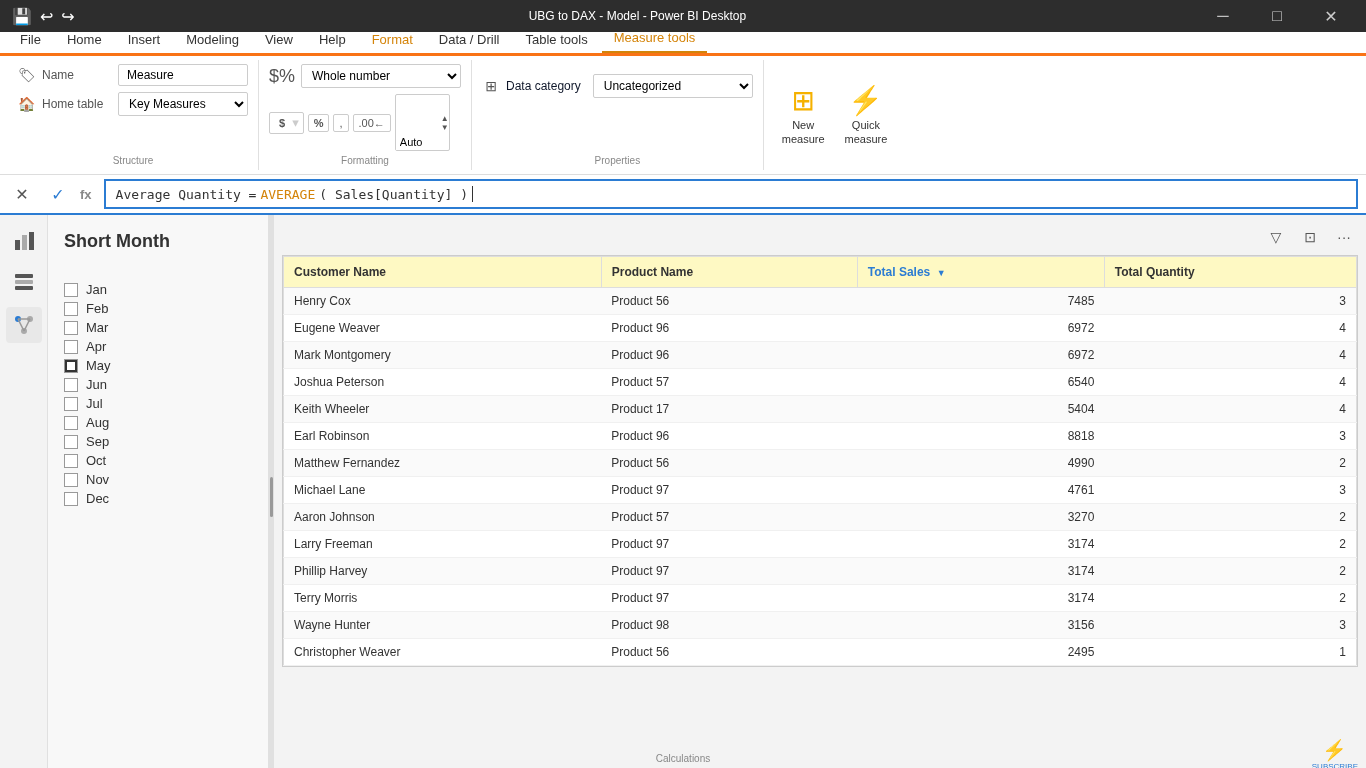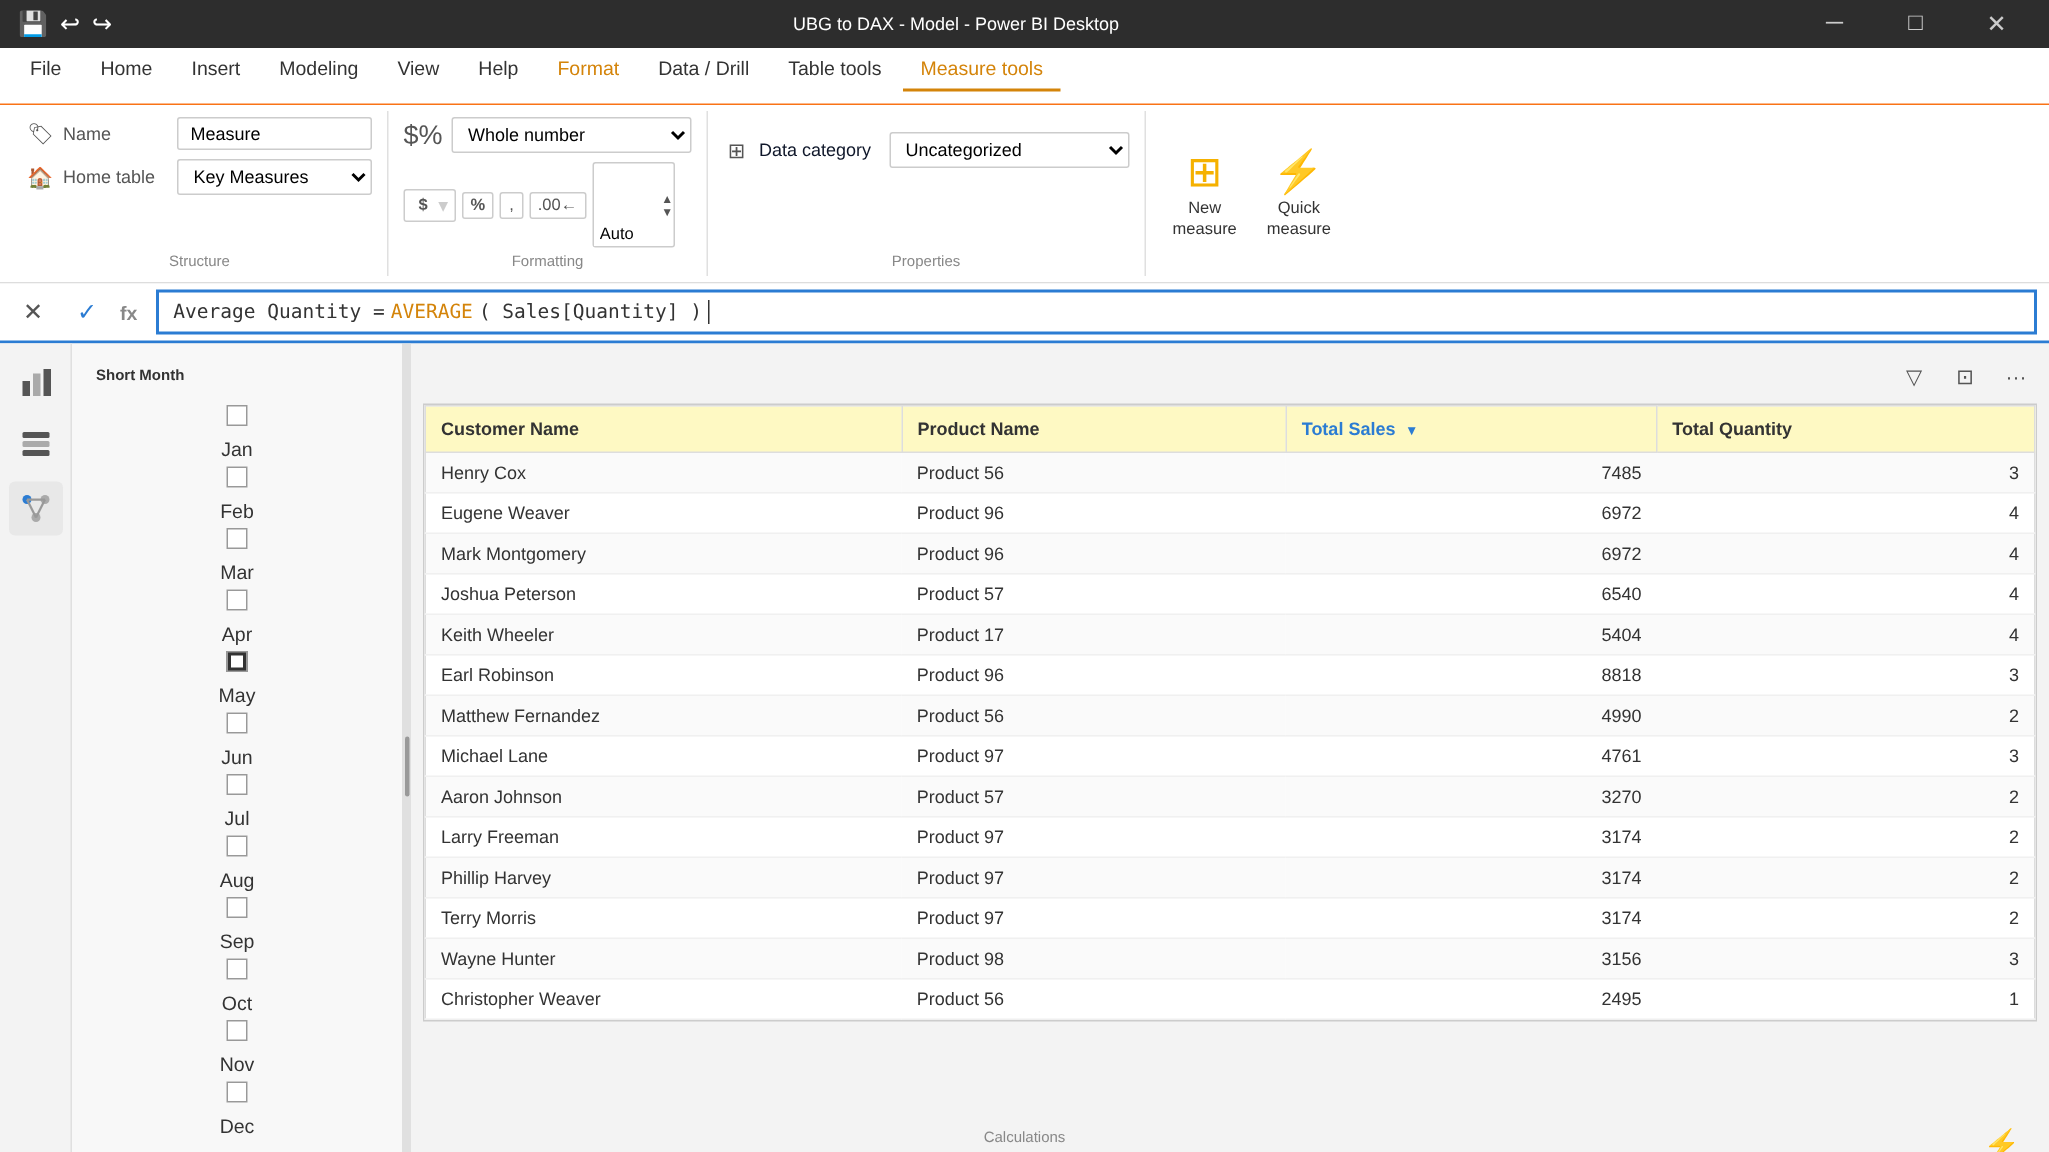--- a/index.html
+++ b/index.html
@@ -16,24 +16,24 @@
       padding: 0 12px;
       font-size: 12px;
     }
     .title-bar-title { flex: 1; text-align: center; }
     .win-controls { display: flex; gap: 8px; }
     .win-ctrl { width: 46px; height: 32px; display: flex; align-items: center; justify-content: center; cursor: pointer; color: #ccc; font-size: 16px; }
 
     
     .menu-bar {
       background: #fff;
-      height: 38px;
-      display: flex;
-      align-items: flex-start;
-      border-bottom: 1px solid #f97316;
+      height: 24px;
+      display: flex;
+      align-items: flex-end;
+      border-bottom: 3px solid #f97316;
       padding: 0 8px;
       gap: 2px;
     }
     .menu-item {
       padding: 6px 12px;
       cursor: pointer;
       font-size: 13px;
       color: #333;
       border-radius: 3px;
       white-space: nowrap;
@@ -213,32 +213,31 @@
     }
 
     
     .slicer-panel {
       width: 220px;
       padding: 16px;
       background: #f8f8f8;
     }
     .slicer-title {
       font-weight: 600;
-      font-size: 10px;
-      margin-bottom: 12px;
+      font-size: 18px;
+      margin-bottom: 28px;
       color: #333;
     }
     .slicer-item {
       display: flex;
       align-items: center;
       gap: 8px;
       padding: 2px 0;
       cursor: pointer;
       font-size: 13px;
-      flex-direction: column;
     }
     .checkbox {
       width: 14px;
       height: 14px;
       border: 1px solid #999;
       display: flex;
       align-items: center;
       justify-content: center;
       background: #fff;
       flex-shrink: 0;

